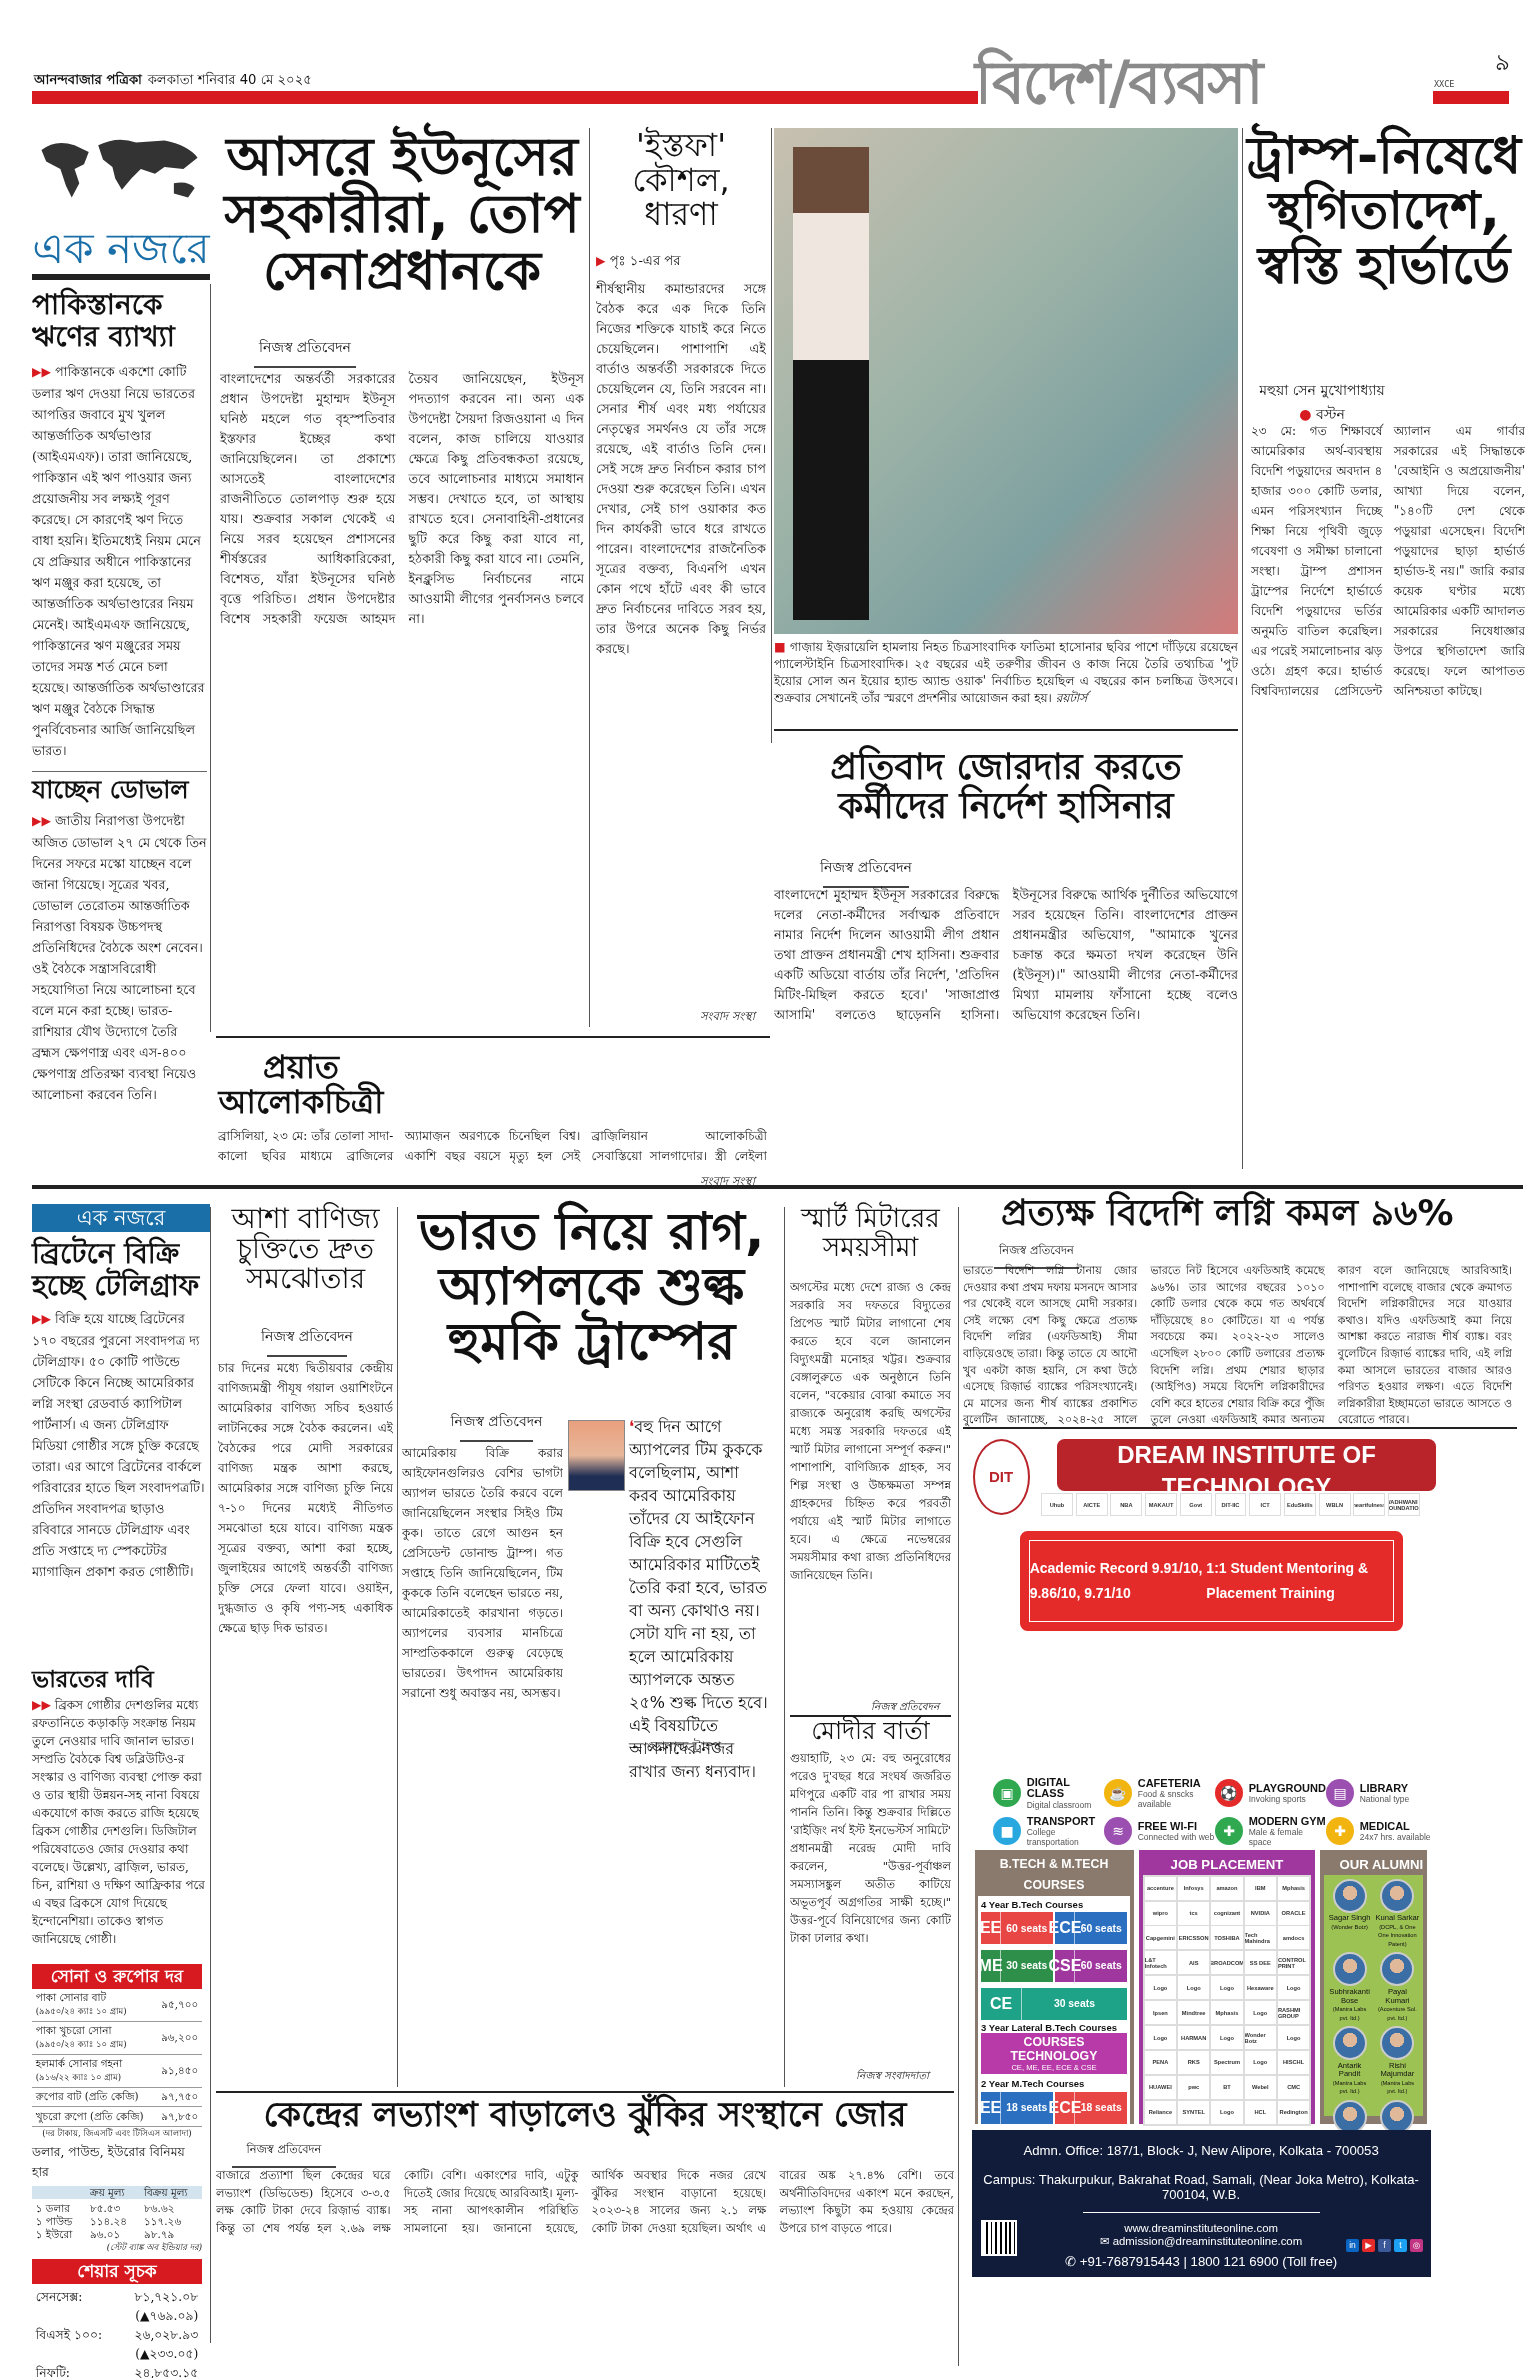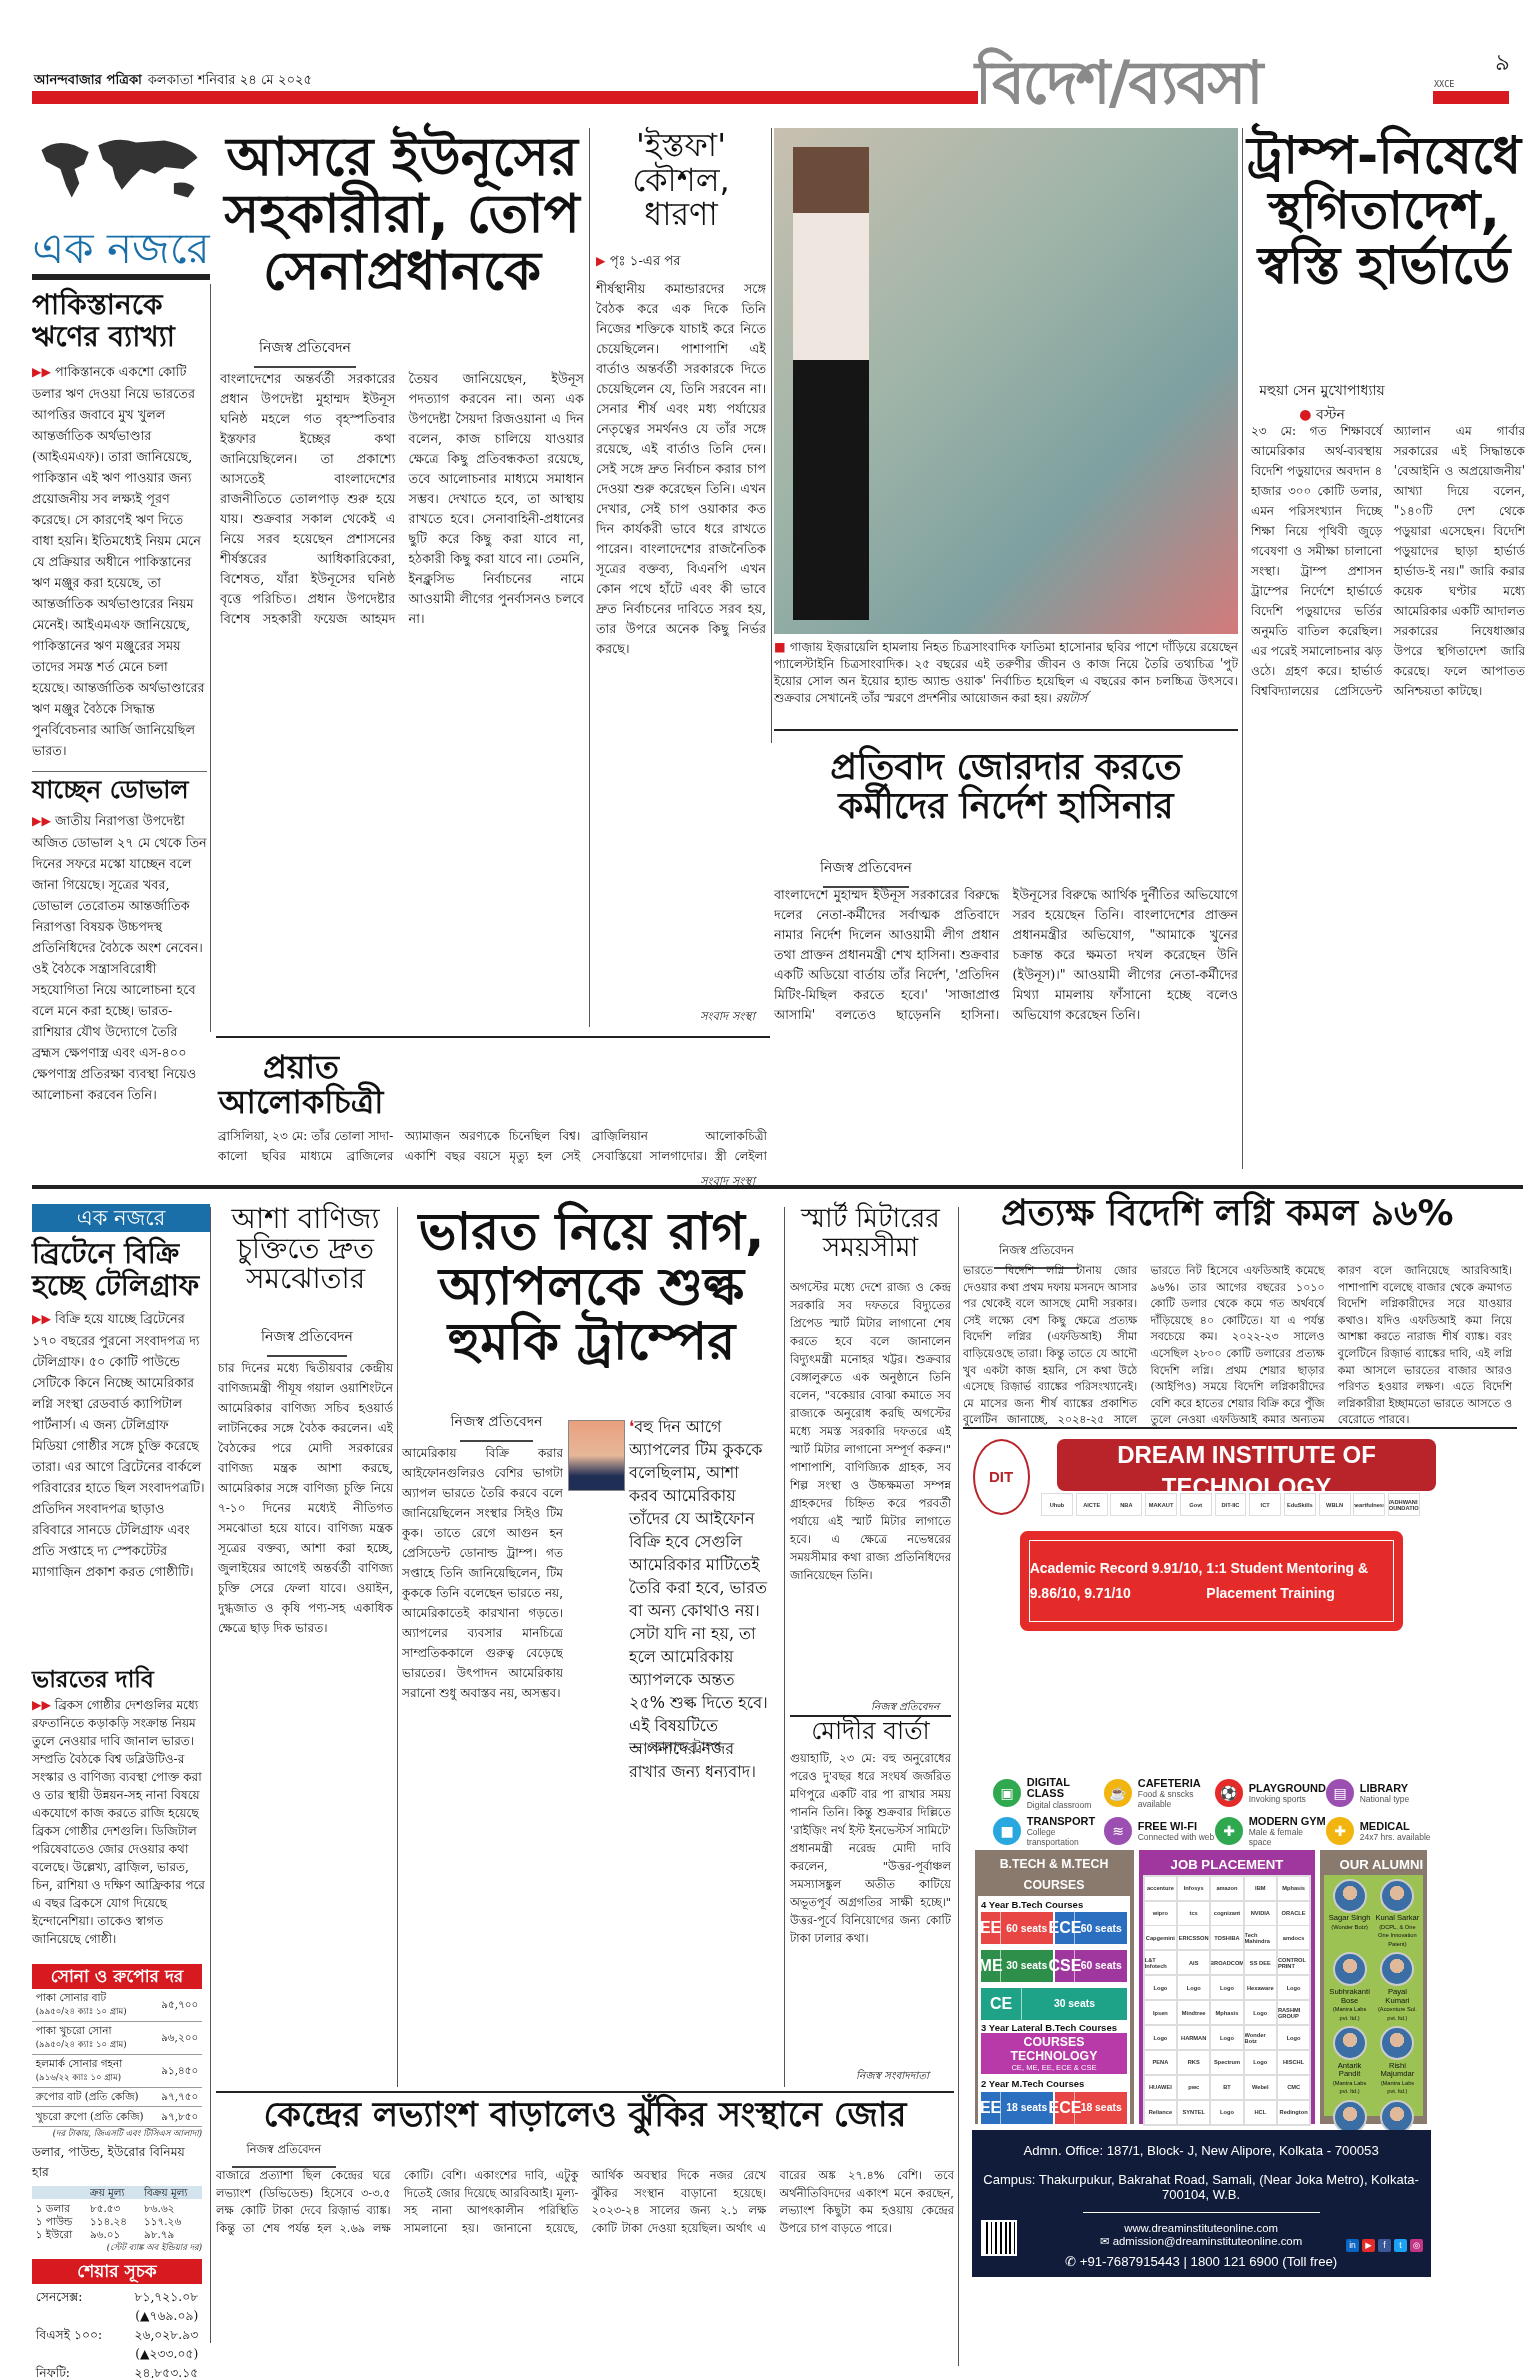--- a/index.html
+++ b/index.html
@@ -44,21 +44,21 @@
 .rate-row{display:flex;justify-content:space-between;font-size:10.4px;line-height:13.2px;border-bottom:0.9px solid #999;padding:2.8px 3.8px}
 .fx-row{display:flex;font-size:10.4px;line-height:13.2px;padding:0 3.8px}
 .fx-row span{flex:1}
 .redhead{background:#d71920;color:#fff;text-align:center;font-weight:bold;font-family:"DejaVu Sans",sans-serif}
 .idx{font-size:12.3px;line-height:19px;display:flex;justify-content:space-between}
 .up{color:#111}
 </style>
 </head>
 <body>
 
-<div class="abs mast-date"><b>আনন্দবাজার পত্রিকা</b><span>কলকাতা শনিবার ২৪ মে ২০২৫</span></div>
+<div class="abs mast-date"><b>আনন্দবাজার পত্রিকা</b><span>কলকাতা শনিবার 40 মে ২০২৫</span></div>
 <div class="abs redbar"></div>
 <div class="abs section-title">বিদেশ/ব্যবসা</div>
 <div class="abs pageno">৯</div>
 <div class="abs xxce">XXCE</div>
 <div class="abs redbar2"></div>
 
 <svg class="abs map" viewBox="0 0 185 80">
   <path d="M10 20 Q25 8 45 15 L60 22 L55 35 L45 40 L50 55 L42 70 L36 58 L30 40 L15 32 Z" fill="#333"></path>
   <path d="M70 15 Q90 5 110 12 L140 10 Q165 15 175 28 L160 40 L140 38 L130 45 L115 40 L105 50 L95 62 L88 50 L85 38 L75 30 Z" fill="#333"></path>
   <path d="M150 55 Q165 52 172 60 L165 70 L150 66 Z" fill="#333"></path>
@@ -158,21 +158,21 @@
         </div>
         <div style="align-self:center">৯৭,৭৫০</div>
       </div>
       <div class="rate-row">
         <div>
           <div>খুচরো রুপো (প্রতি কেজি)</div>
         </div>
         <div style="align-self:center">৯৭,৮৫০</div>
       </div>
     </div>
-  <div style="font-size:8.5px;font-style:italic;text-align:right">(দর টাকায়, জিএসটি এবং টিসিএস আলাদা)</div>
+  <div style="font-size:8.5px;text-align:center">(দর টাকায়, জিএসটি এবং টিসিএস আলাদা)</div>
   <div style="font-size:12.3px;margin-top:1.9px">ডলার, পাউন্ড, ইউরোর বিনিময় হার</div>
   <div class="fx-row" style="background:#d4e4ef;margin:2.8px 0">
       <span></span>
       <span>ক্রয় মূল্য</span>
       <span>বিক্রয় মূল্য</span>
     </div>
   <div id="fx-rows">
       <div class="fx-row">
         <span>১ ডলার</span>
         <span>৮৫.৫৩</span>

